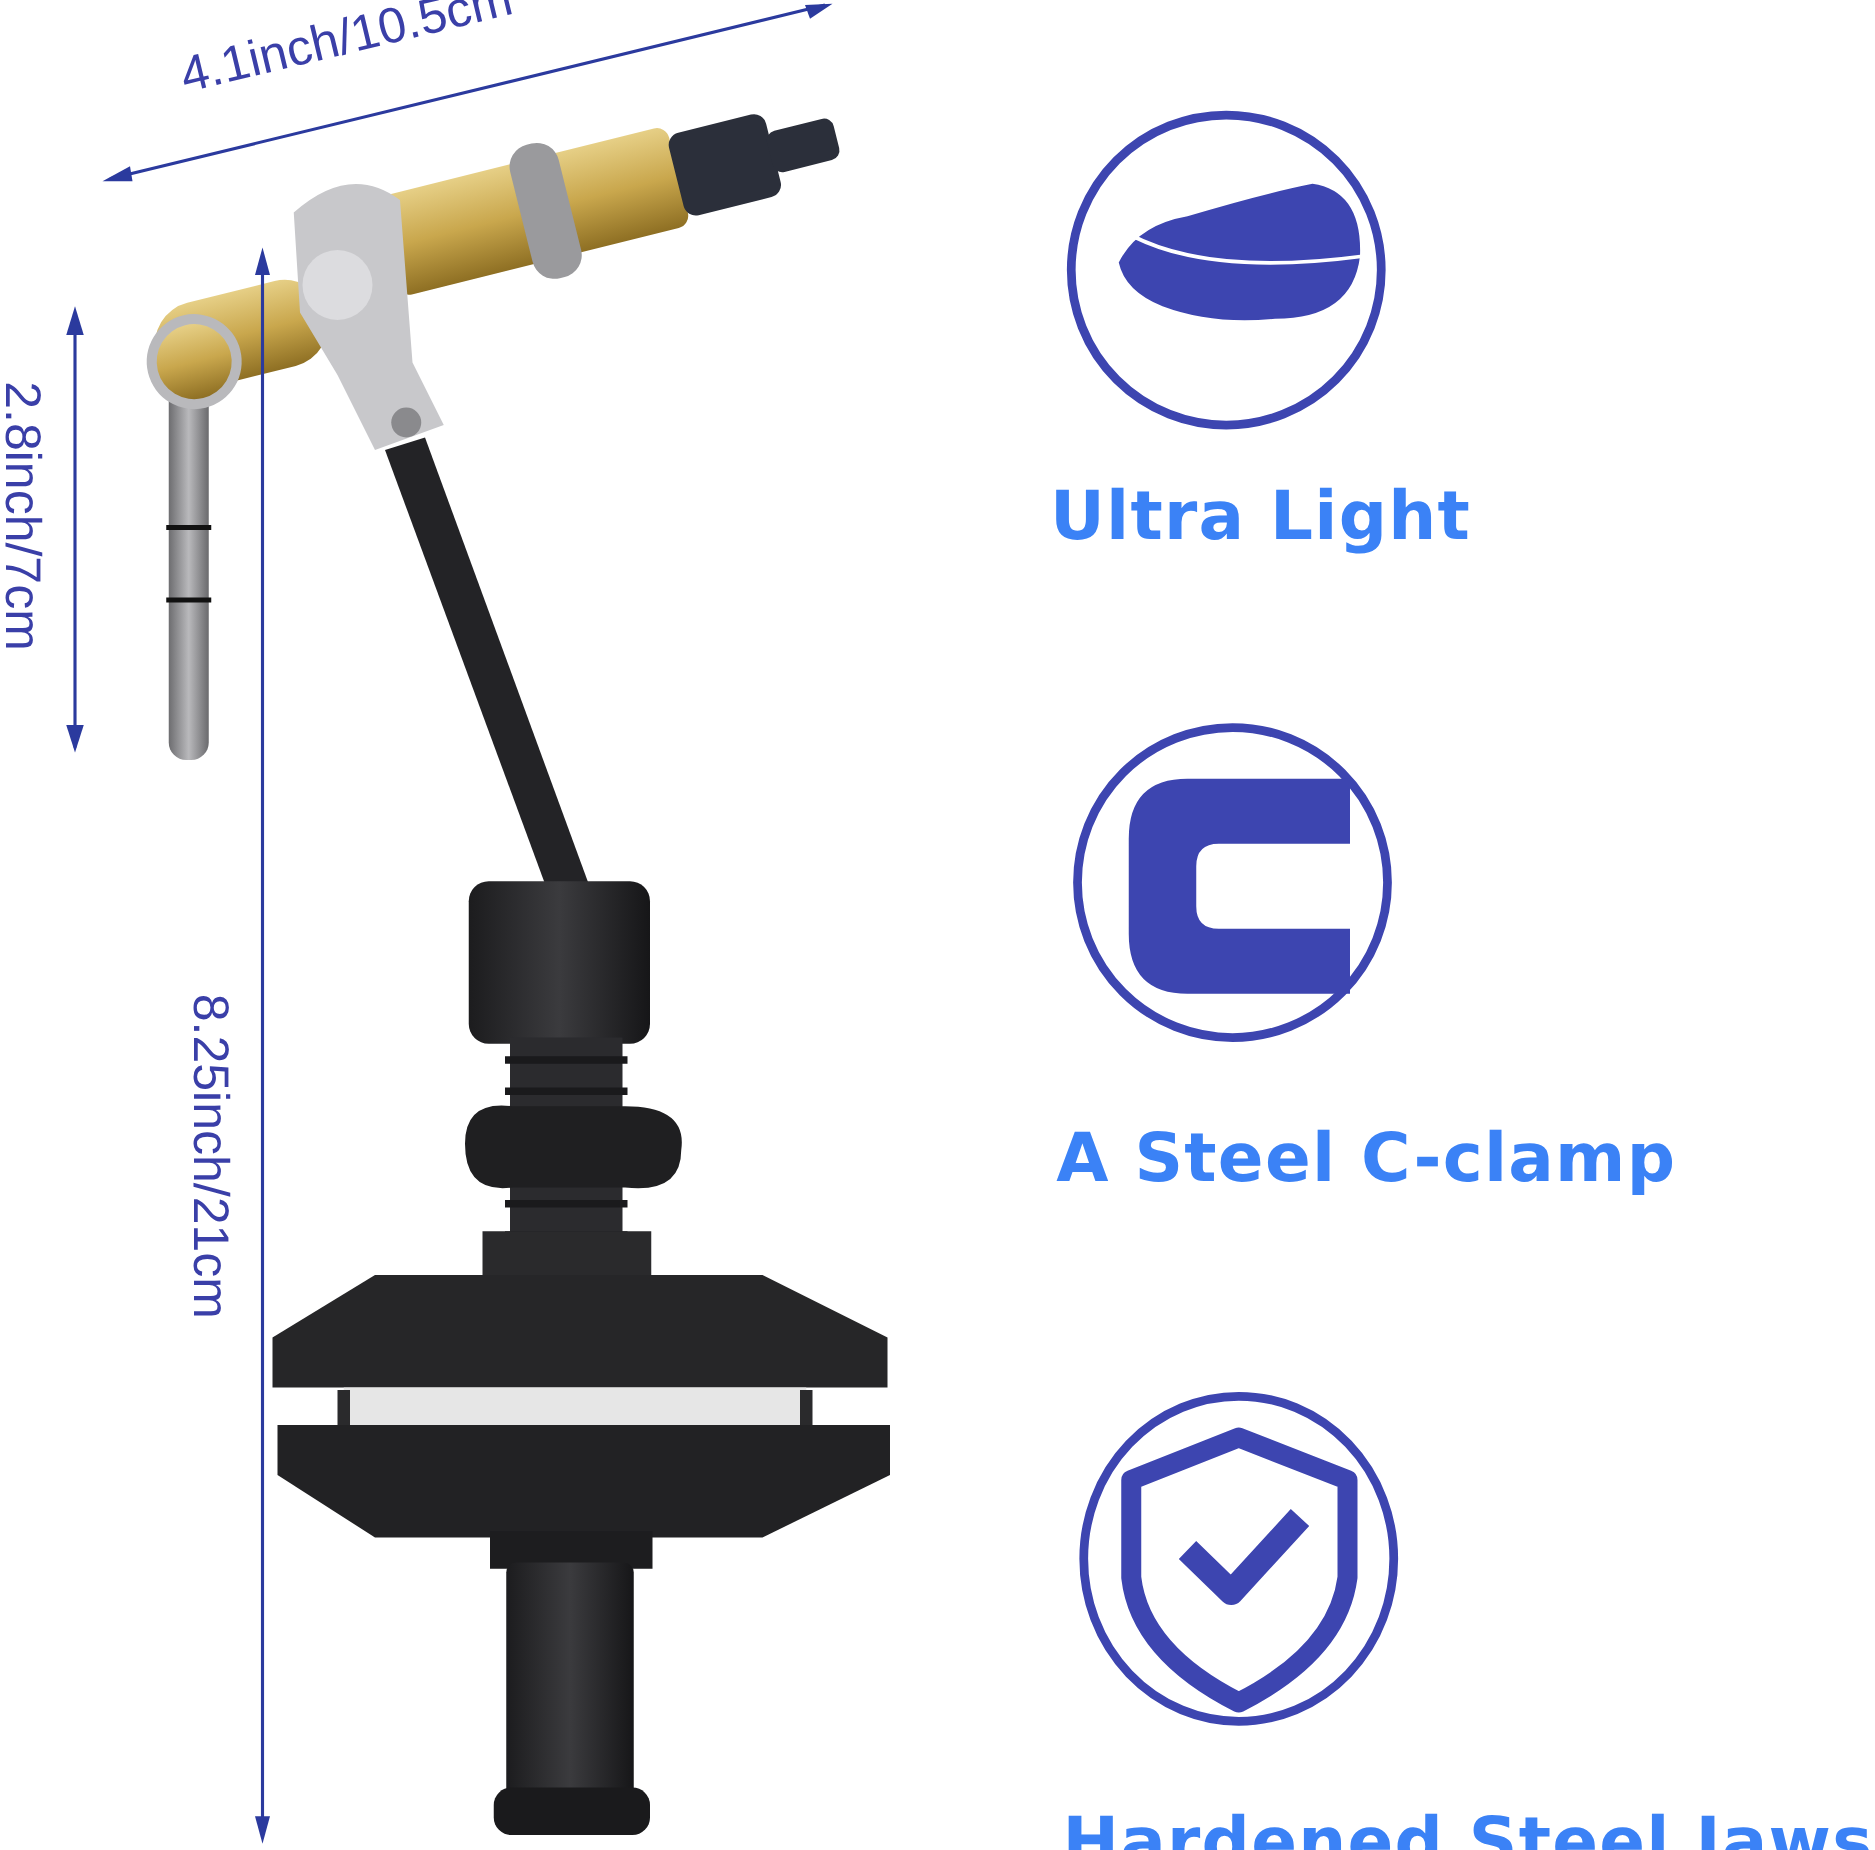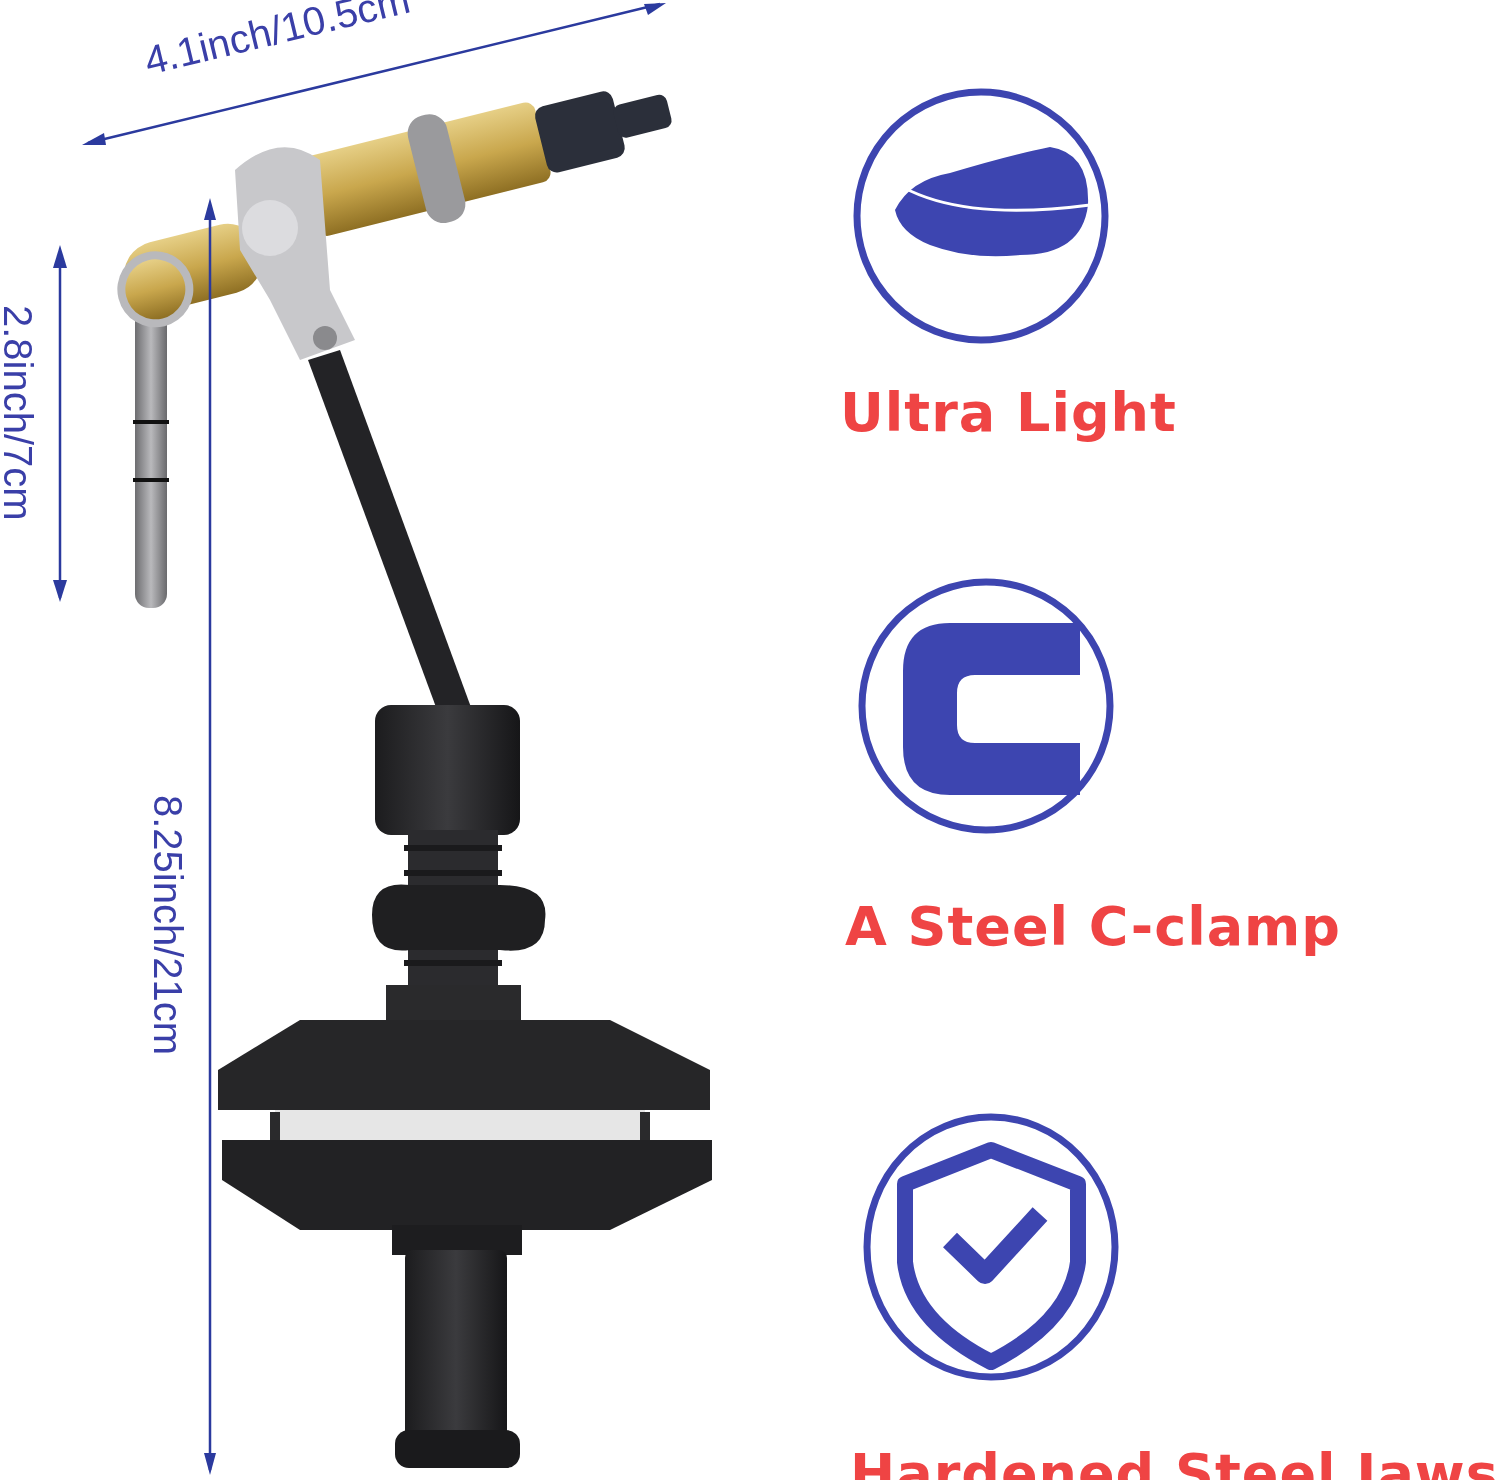--- a/index.html
+++ b/index.html
@@ -1,19 +1,19 @@
 <!DOCTYPE html>
 <html><head>
 <meta charset="utf-8">
 <style>
   html,body{margin:0;padding:0;background:#fff;}
   body{width:1500px;height:1480px;position:relative;overflow:hidden;font-family:"DejaVu Sans",sans-serif;}
   .abs{position:absolute;}
   .dim{color:#3a3fa8;font-family:"Liberation Sans",sans-serif;font-size:40px;white-space:nowrap;}
-  .feat-label{color:#ef4444;font-family:"DejaVu Sans",sans-serif;font-weight:bold;font-size:54px;white-space:nowrap;letter-spacing:1px;}
+  .feat-label{color:#3b82f6;font-family:"DejaVu Sans",sans-serif;font-weight:bold;font-size:54px;white-space:nowrap;letter-spacing:1px;}
   svg{display:block;}
 </style>
 </head>
 <body>
 
 <div class="abs" style="left:0;top:0;width:800px;height:1480px;">
   <svg width="800" height="1480" viewBox="0 0 800 1480">
     <defs>
       <linearGradient id="gold" x1="0" y1="0" x2="0" y2="1">
         <stop offset="0" stop-color="#e6cf86"></stop>

